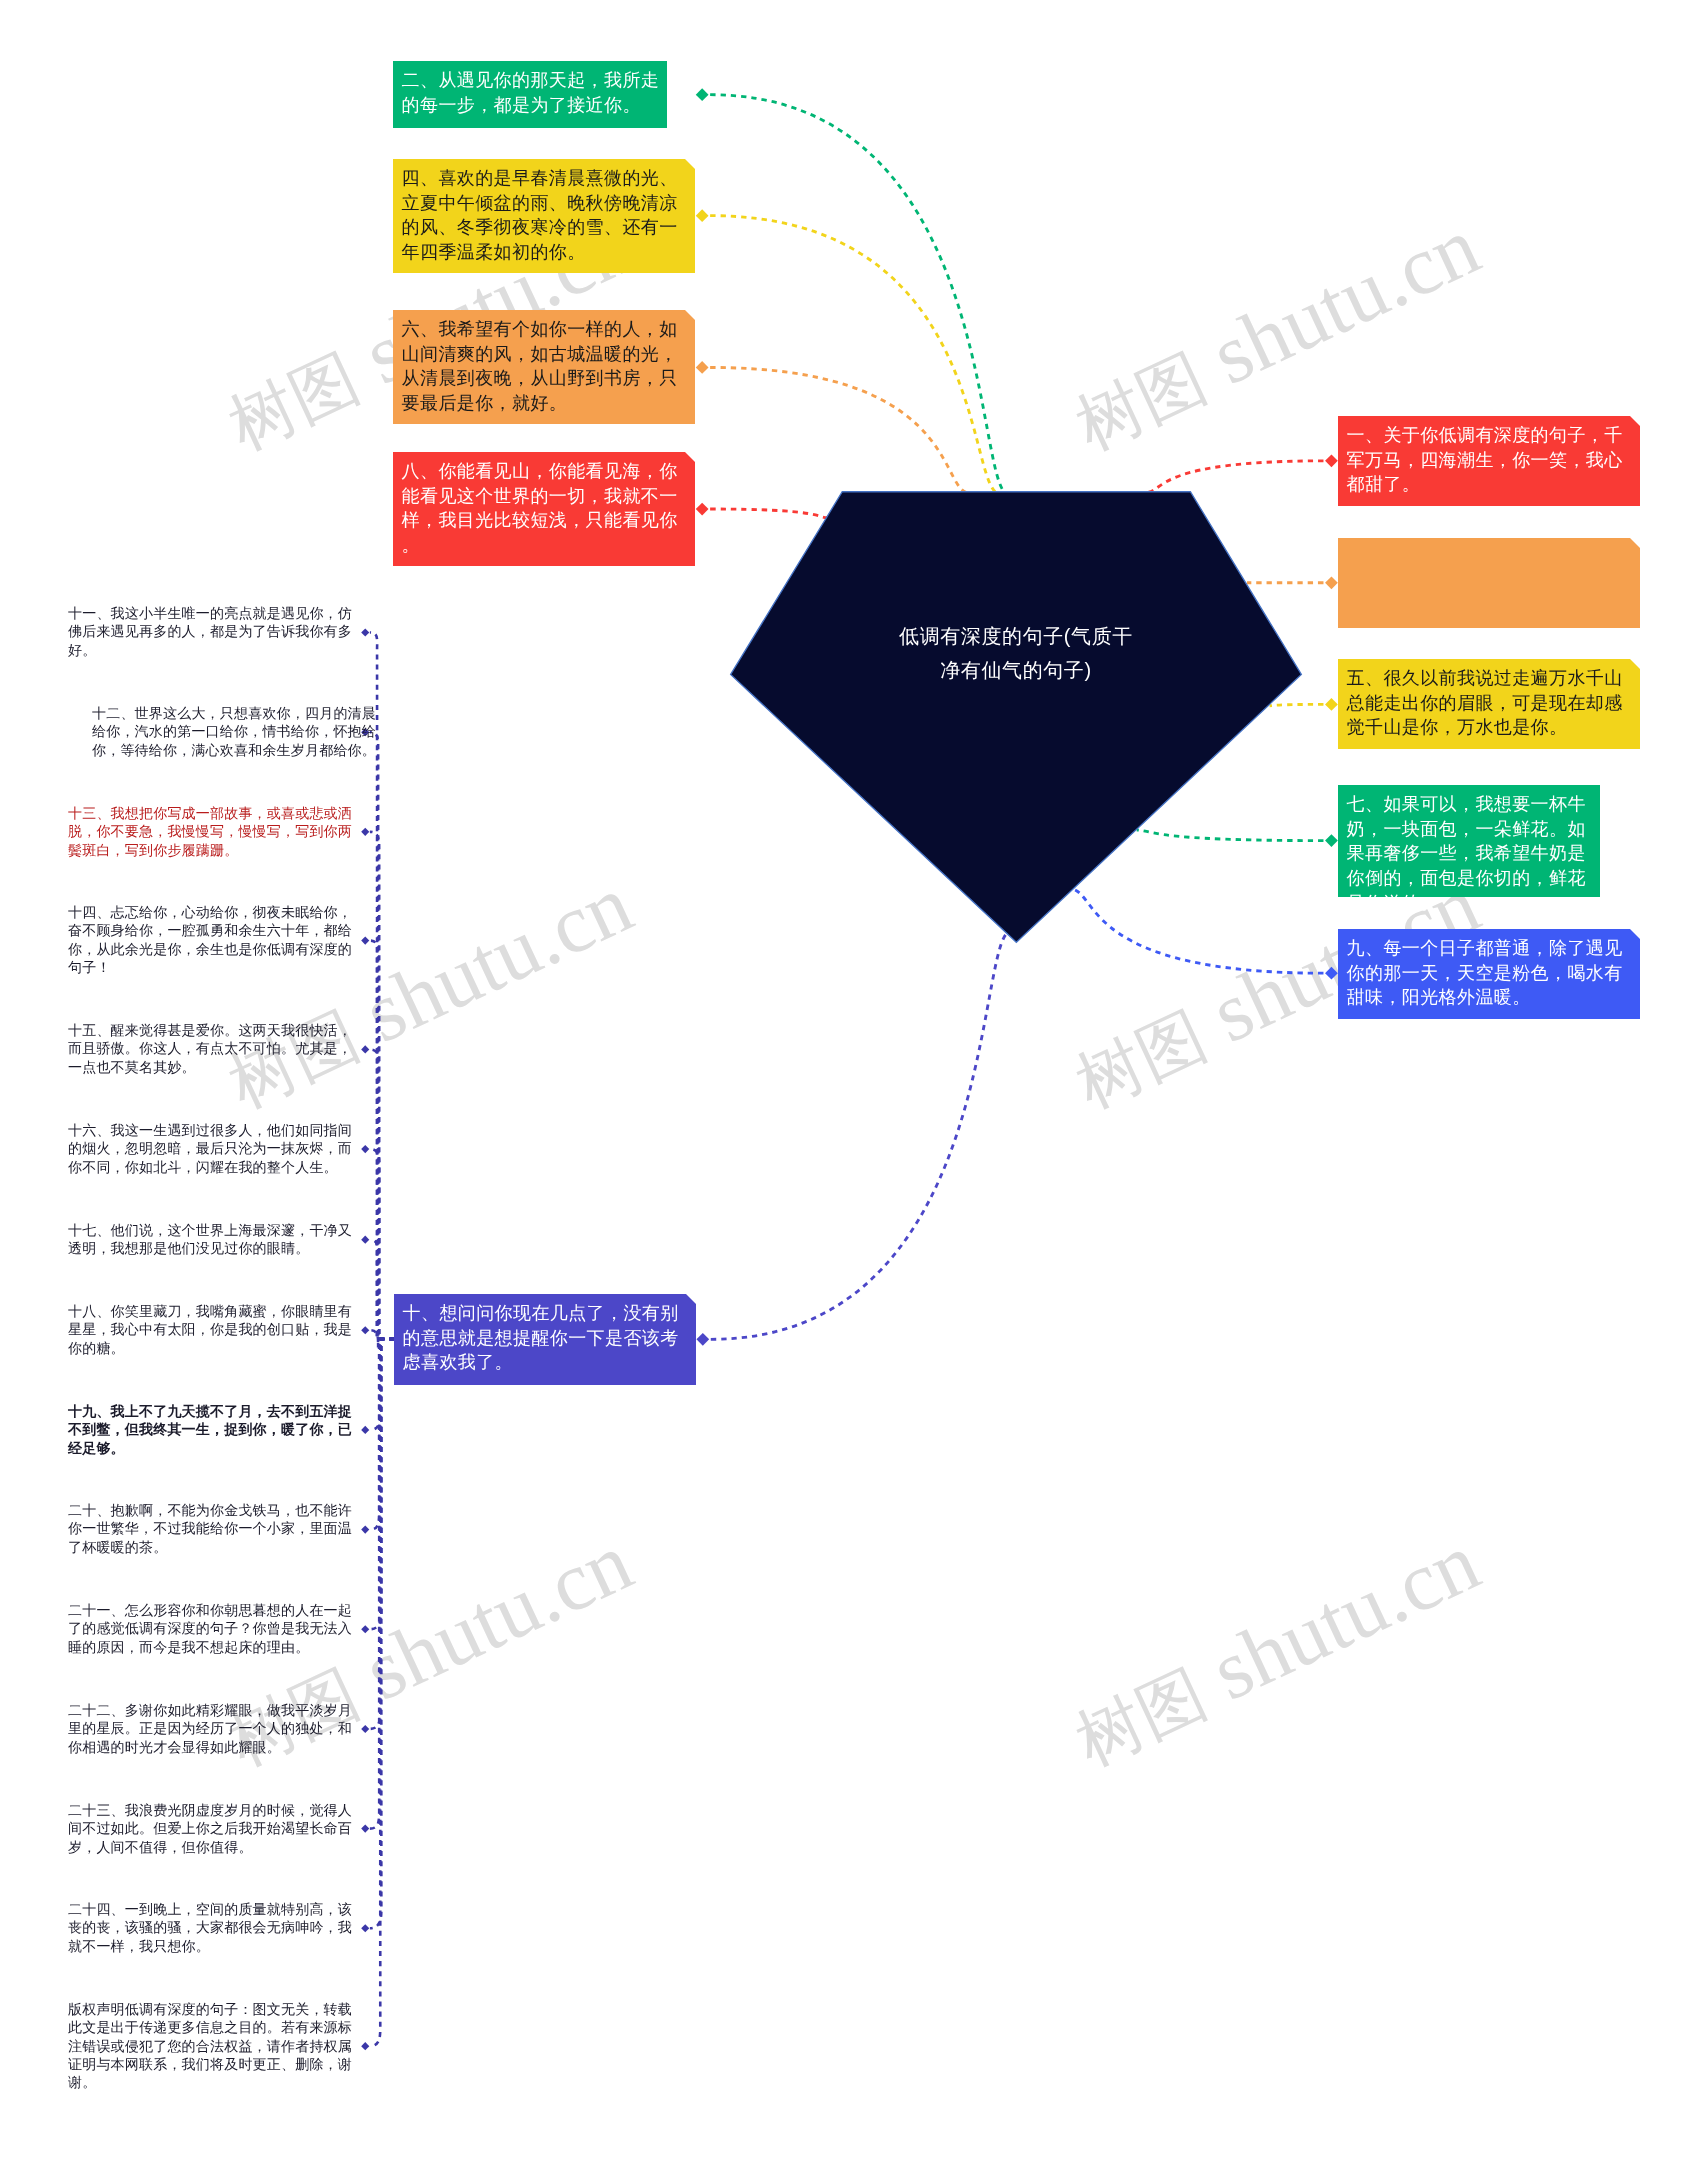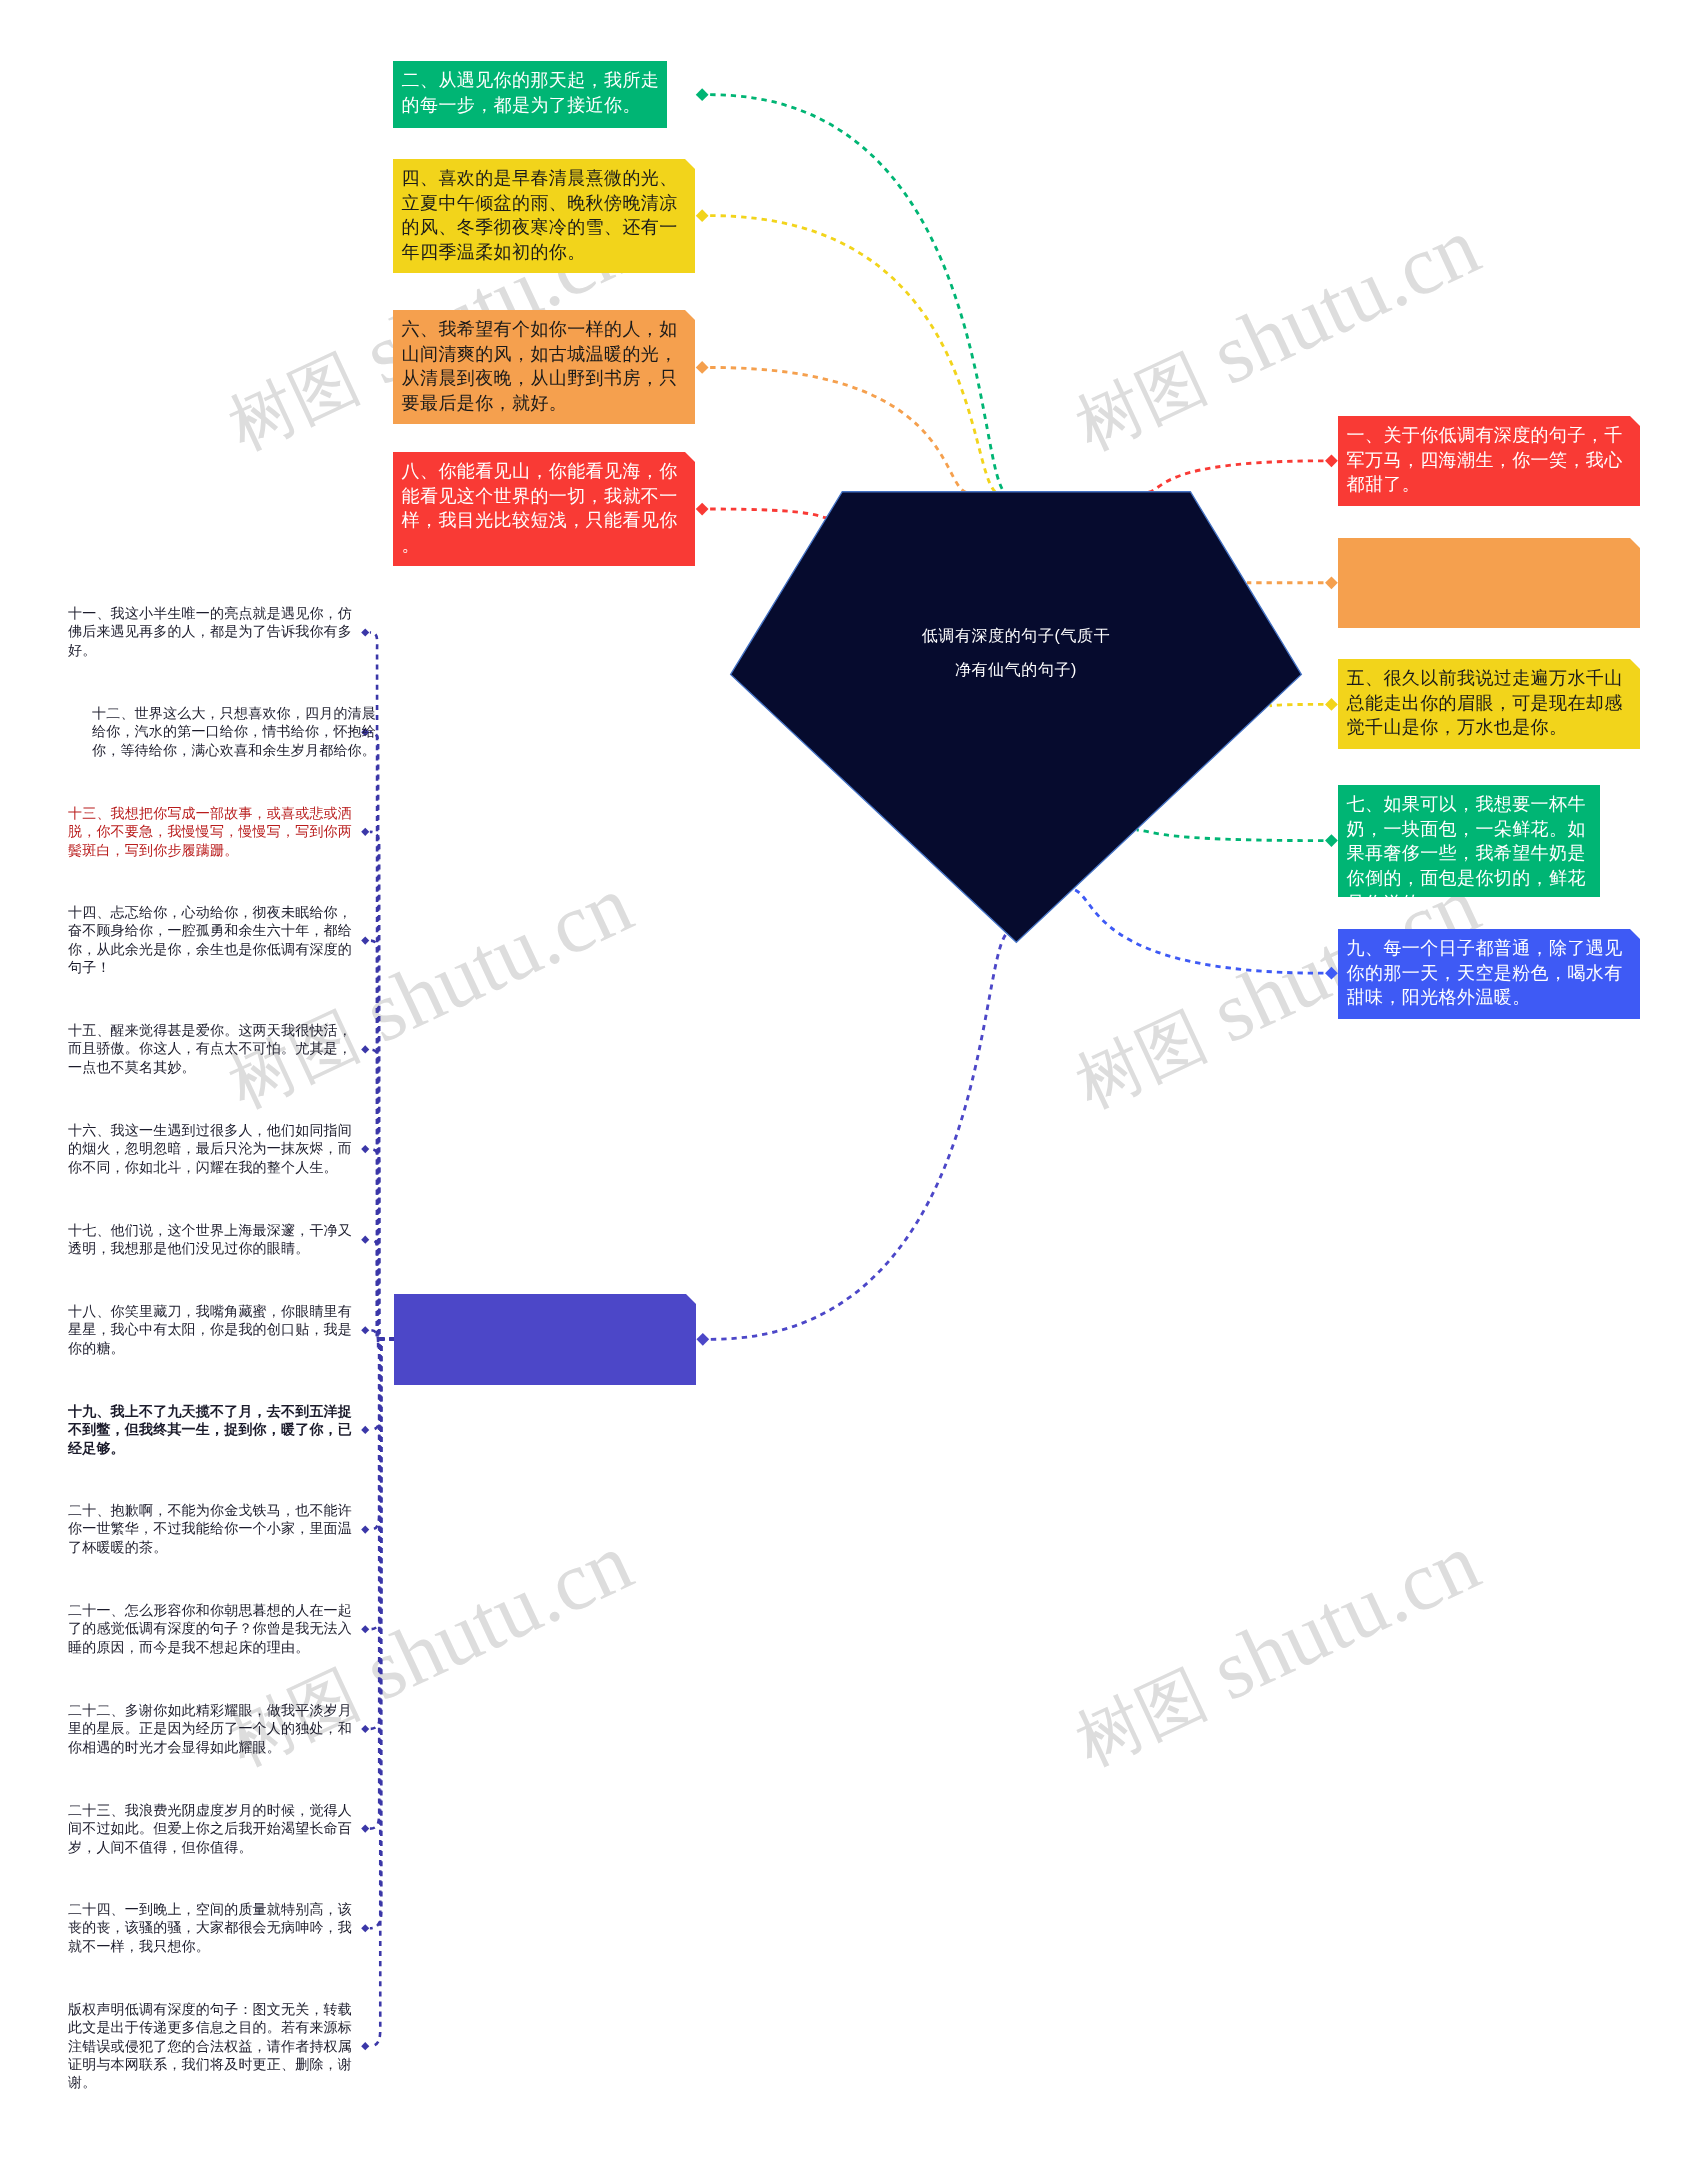--- a/index.html
+++ b/index.html
@@ -86,41 +86,42 @@
       <polygon points="549,2595.7000000000003 555.1,2601.8 549,2607.9 542.9,2601.8" fill="#3b37a8"></polygon>
       <polygon points="549,2745.7000000000003 555.1,2751.8 549,2757.9 542.9,2751.8" fill="#3b37a8"></polygon>
       <polygon points="549,2895.7000000000003 555.1,2901.8 549,2907.9 542.9,2901.8" fill="#3b37a8"></polygon>
       <polygon points="549,3073.1 555.1,3079.2 549,3085.2999999999997 542.9,3079.2" fill="#3b37a8"></polygon>
     </svg>
   <div id="nodes">
     <div id="center-node" class="node" style="left: 724px; top: 485px; width: 584px; height: 464px;">
       <svg id="cen-svg" width="584" height="464" viewBox="1090 730 879 698" style="position: absolute; left: 0px; top: 0px;">
           <polygon points="1268,740 1792,740 1959,1015 1530,1418 1100,1015" fill="#060b2e" stroke="#4472c4" stroke-width="2" stroke-linejoin="miter"></polygon>
         </svg>
-      <div id="cen-txt" style="left: 0px; width: 584px; top: 134px; font-size: 16px; color: rgb(255, 255, 255);">低调有深度的句子(气质干
+      <div id="cen-txt" style="left: 0px; width: 584px; top: 134px; font-size: 20px; color: rgb(255, 255, 255);">低调有深度的句子(气质干
 净有仙气的句子)</div>
     </div>
   <div class="node" style="left: 393px; top: 61px; width: 274px; height: 67px;">
         <div class="bg" style="background: rgb(0, 181, 116); clip-path: polygon(0px 0px, 292px 0px, 302px 10px, 302px 67px, 0px 67px);"></div>
         <div class="txt" style="color: rgb(255, 255, 255);">二、从遇见你的那天起，我所走的每一步，都是为了接近你。</div>
       </div>
       <div class="node" style="left: 393px; top: 159px; width: 302px; height: 114px;">
         <div class="bg" style="background: rgb(242, 212, 27); clip-path: polygon(0px 0px, 292px 0px, 302px 10px, 302px 114px, 0px 114px);"></div>
         <div class="txt" style="color: rgb(26, 26, 26);">四、喜欢的是早春清晨熹微的光、立夏中午倾盆的雨、晚秋傍晚清凉的风、冬季彻夜寒冷的雪、还有一年四季温柔如初的你。</div>
       </div>
       <div class="node" style="left: 393px; top: 310px; width: 302px; height: 114px;">
         <div class="bg" style="background: rgb(245, 160, 78); clip-path: polygon(0px 0px, 292px 0px, 302px 10px, 302px 114px, 0px 114px);"></div>
         <div class="txt" style="color: rgb(26, 26, 26);">六、我希望有个如你一样的人，如山间清爽的风，如古城温暖的光，从清晨到夜晚，从山野到书房，只要最后是你，就好。</div>
       </div>
       <div class="node" style="left: 393px; top: 452px; width: 302px; height: 114px;">
         <div class="bg" style="background: rgb(249, 58, 53); clip-path: polygon(0px 0px, 292px 0px, 302px 10px, 302px 114px, 0px 114px);"></div>
         <div class="txt" style="color: rgb(255, 255, 255);">八、你能看见山，你能看见海，你能看见这个世界的一切，我就不一样，我目光比较短浅，只能看见你。</div>
       </div>
       <div class="node" style="left: 394px; top: 1294px; width: 302px; height: 91px;">
         <div class="bg" style="background: rgb(76, 71, 200); clip-path: polygon(0px 0px, 292px 0px, 302px 10px, 302px 91px, 0px 91px);"></div>
+        <div class="txt" style="color: rgb(255, 255, 255);">十、想问问你现在几点了，没有别的意思就是想提醒你一下是否该考虑喜欢我了。</div>
       </div>
       <div class="node" style="left: 1338px; top: 416px; width: 302px; height: 90px;">
         <div class="bg" style="background: rgb(249, 58, 53); clip-path: polygon(0px 0px, 292px 0px, 302px 10px, 302px 90px, 0px 90px);"></div>
         <div class="txt" style="color: rgb(255, 255, 255);">一、关于你低调有深度的句子，千军万马，四海潮生，你一笑，我心都甜了。</div>
       </div>
       <div class="node" style="left: 1338px; top: 538px; width: 302px; height: 90px;">
         <div class="bg" style="background: rgb(245, 160, 78); clip-path: polygon(0px 0px, 292px 0px, 302px 10px, 302px 90px, 0px 90px);"></div>
       </div>
       <div class="node" style="left: 1338px; top: 659px; width: 302px; height: 90px;">
         <div class="bg" style="background: rgb(242, 212, 27); clip-path: polygon(0px 0px, 292px 0px, 302px 10px, 302px 90px, 0px 90px);"></div>

